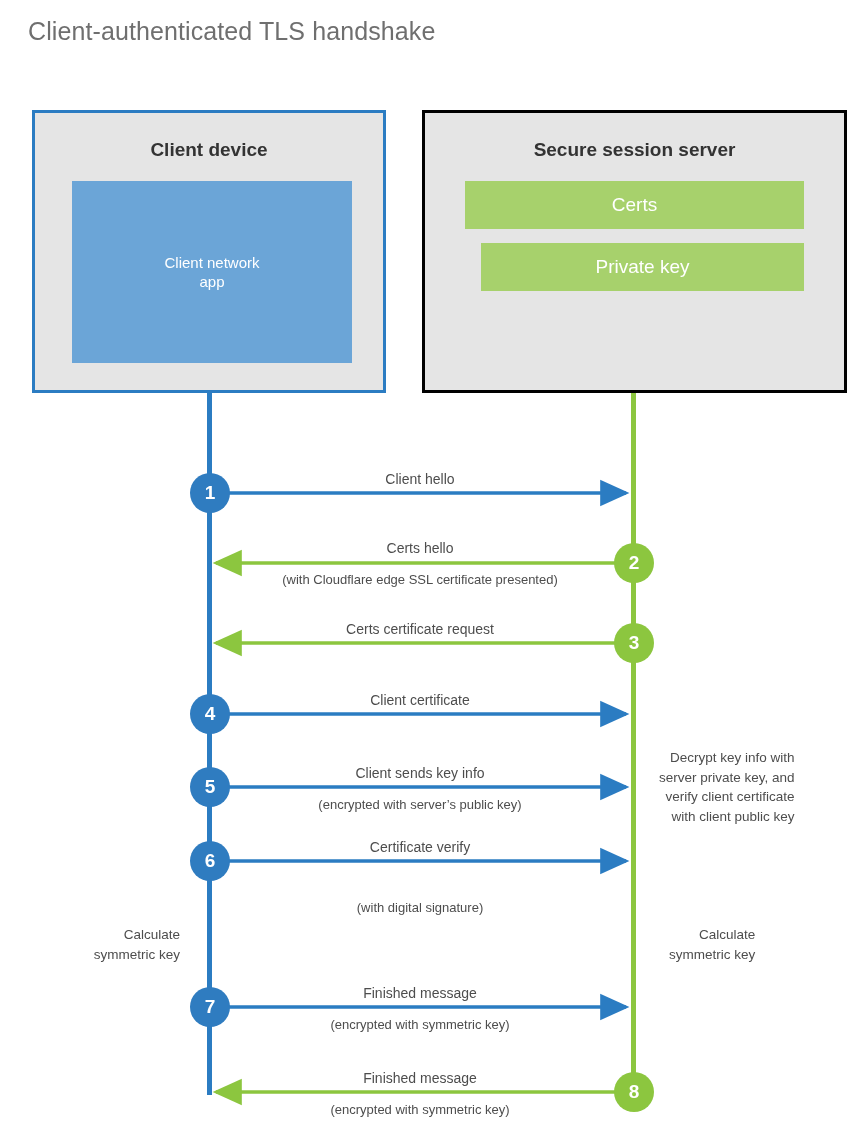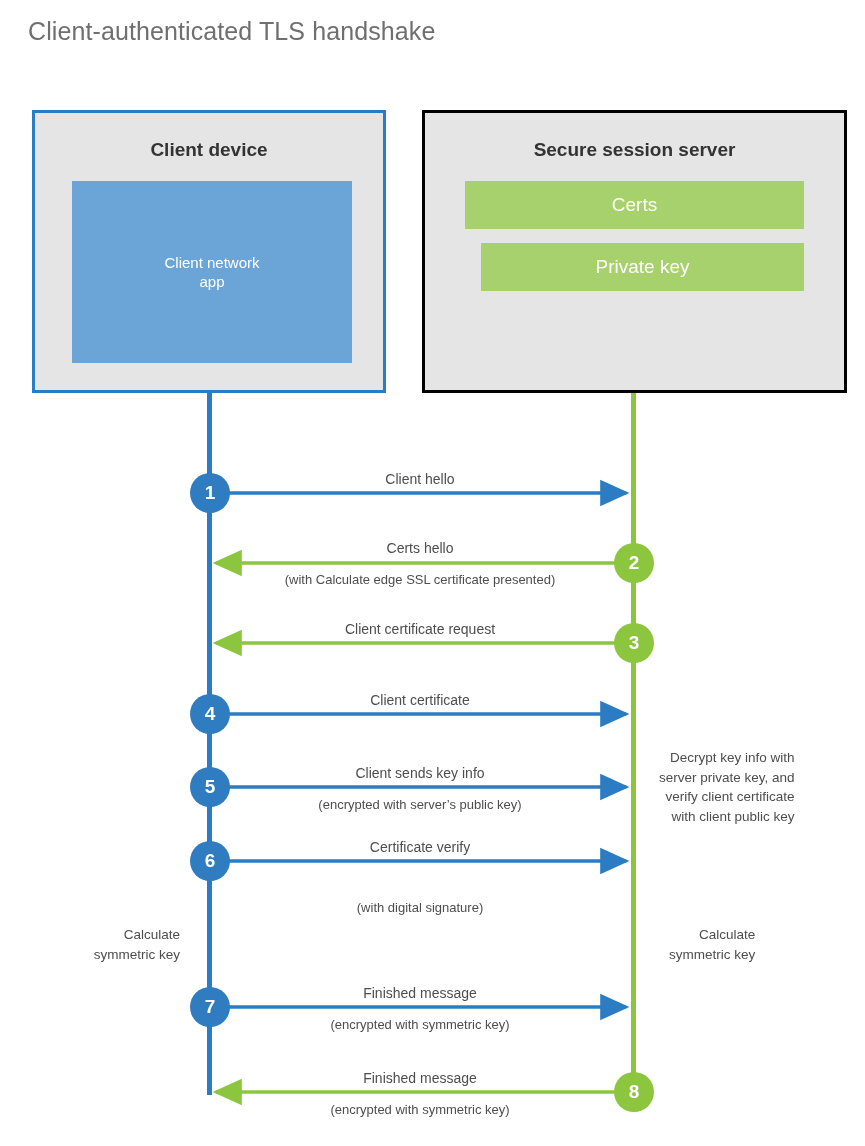--- a/index.html
+++ b/index.html
@@ -139,23 +139,23 @@
   <div class="step-circle green" style="left:634px;top:643px;">3</div>
   <div class="step-circle blue" style="left:210px;top:714px;">4</div>
   <div class="step-circle blue" style="left:210px;top:787px;">5</div>
   <div class="step-circle blue" style="left:210px;top:861px;">6</div>
   <div class="step-circle blue" style="left:210px;top:1007px;">7</div>
   <div class="step-circle green" style="left:634px;top:1092px;">8</div>
 
   <div class="msg-main" style="left:420px;top:487px;">Client hello</div>
 
   <div class="msg-main" style="left:420px;top:556px;">Certs hello</div>
-  <div class="msg-sub" style="left:420px;top:572px;">(with Calculate edge SSL certificate presented)</div>
+  <div class="msg-sub" style="left:420px;top:572px;">(with Cloudflare edge SSL certificate presented)</div>
 
-  <div class="msg-main" style="left:420px;top:637px;">Client certificate request</div>
+  <div class="msg-main" style="left:420px;top:637px;">Certs certificate request</div>
 
   <div class="msg-main" style="left:420px;top:708px;">Client certificate</div>
 
   <div class="msg-main" style="left:420px;top:781px;">Client sends key info</div>
   <div class="msg-sub" style="left:420px;top:797px;">(encrypted with server’s public key)</div>
 
   <div class="msg-main" style="left:420px;top:855px;">Certificate verify</div>
   <div class="msg-sub" style="left:420px;top:900px;">(with digital signature)</div>
 
   <div class="msg-main" style="left:420px;top:1001px;">Finished message</div>

